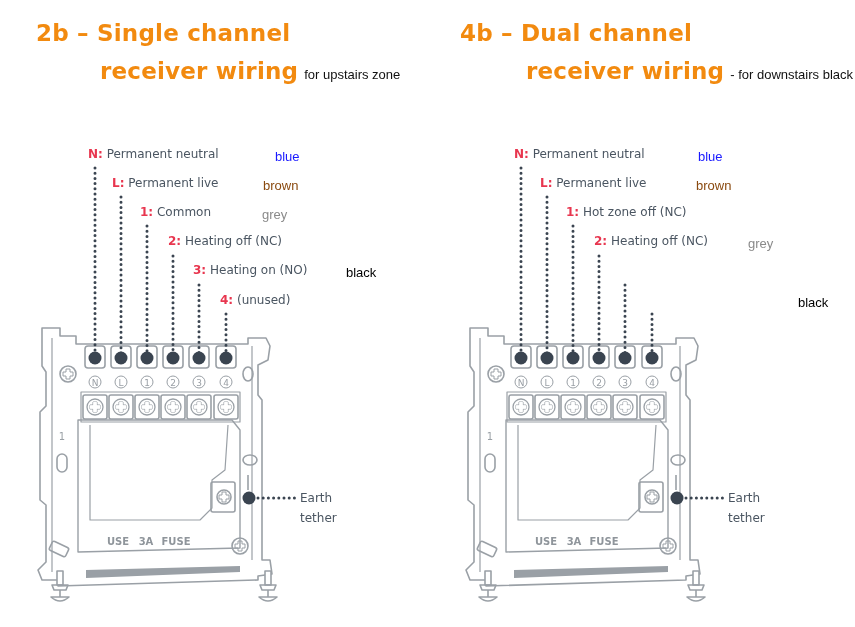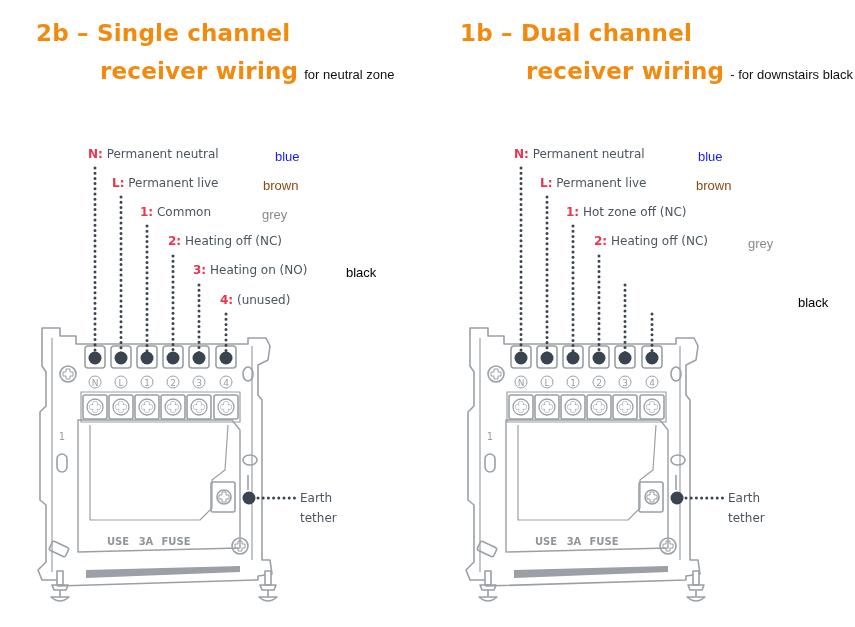--- a/index.html
+++ b/index.html
@@ -13,21 +13,21 @@
   .term-label .key { color: #e8364f; font-weight: bold; }
   .color-note { position: absolute; font-family: "Liberation Sans", sans-serif; font-size: 13px; white-space: nowrap; }
   .earth { position: absolute; font-family: "DejaVu Sans", sans-serif; font-size: 12px; color: #4a5561; line-height: 20px; }
   svg.diagram { position: absolute; left: 0; top: 0; }
 </style>
 </head>
 <body>
 
 <div class="panel left">
   <div class="title1" style="left:36px; top:20px;">2b – Single channel</div>
-  <div class="title2" style="left:100px; top:58px;"><span>receiver wiring</span><span class="sub">for neutral zone</span></div>
+  <div class="title2" style="left:100px; top:58px;"><span>receiver wiring</span><span class="sub">for upstairs zone</span></div>
 <div class="term-label" style="left: 88px; top: 147px;"><span class="key">N:</span><span> Permanent neutral</span></div>
     <div class="color-note" style="left: 275px; top: 149px; color: rgb(26, 26, 255);">blue</div>
     <div class="term-label" style="left: 112px; top: 176px;"><span class="key">L:</span><span> Permanent live</span></div>
     <div class="color-note" style="left: 263px; top: 178px; color: rgb(138, 74, 16);">brown</div>
     <div class="term-label" style="left: 140px; top: 205px;"><span class="key">1:</span><span> Common</span></div>
     <div class="color-note" style="left: 262px; top: 207px; color: rgb(138, 138, 138);">grey</div>
     <div class="term-label" style="left: 168px; top: 234px;"><span class="key">2:</span><span> Heating off (NC)</span></div>
     <div class="term-label" style="left: 193px; top: 263px;"><span class="key">3:</span><span> Heating on (NO)</span></div>
     <div class="color-note" style="left: 346px; top: 265px; color: rgb(0, 0, 0);">black</div>
     <div class="term-label" style="left: 220px; top: 293px;"><span class="key">4:</span><span> (unused)</span></div>
@@ -122,21 +122,21 @@
       <text x="62" y="440" text-anchor="middle" font-size="10" fill="#9aa0a6" font-family="DejaVu Sans, sans-serif">1</text>
       <circle cx="249" cy="498" r="6.5" fill="#3a4450"></circle>
       <line x1="258" y1="498" x2="298" y2="498" stroke="#3a4450" stroke-width="3" stroke-linecap="round" stroke-dasharray="0 5.2"></line>
       <text x="118" y="545" text-anchor="middle" font-size="10" font-weight="bold" fill="#8f959b" font-family="DejaVu Sans, sans-serif">USE</text>
       <text x="146" y="545" text-anchor="middle" font-size="10" font-weight="bold" fill="#8f959b" font-family="DejaVu Sans, sans-serif">3A</text>
       <text x="176" y="545" text-anchor="middle" font-size="10" font-weight="bold" fill="#8f959b" font-family="DejaVu Sans, sans-serif">FUSE</text>
     </svg>
   </div>
 
 <div class="panel right">
-  <div class="title1" style="left:32px; top:20px;">1b –  Dual channel</div>
+  <div class="title1" style="left:32px; top:20px;">4b –  Dual channel</div>
   <div class="title2" style="left:98px; top:58px;"><span>receiver wiring</span><span class="sub">- for downstairs black</span></div>
 <div class="term-label" style="left: 86px; top: 147px;"><span class="key">N:</span><span> Permanent neutral</span></div>
     <div class="color-note" style="left: 270px; top: 149px; color: rgb(26, 26, 255);">blue</div>
     <div class="term-label" style="left: 112px; top: 176px;"><span class="key">L:</span><span> Permanent live</span></div>
     <div class="color-note" style="left: 268px; top: 178px; color: rgb(138, 74, 16);">brown</div>
     <div class="term-label" style="left: 138px; top: 205px;"><span class="key">1:</span><span> Hot zone off (NC)</span></div>
     <div class="term-label" style="left: 166px; top: 234px;"><span class="key">2:</span><span> Heating off (NC)</span></div>
     <div class="color-note" style="left: 320px; top: 236px; color: rgb(138, 138, 138);">grey</div>
     <div class="color-note" style="left: 370px; top: 295px; color: rgb(0, 0, 0);">black</div>
     <div class="earth" style="left: 300px; top: 488px;">

